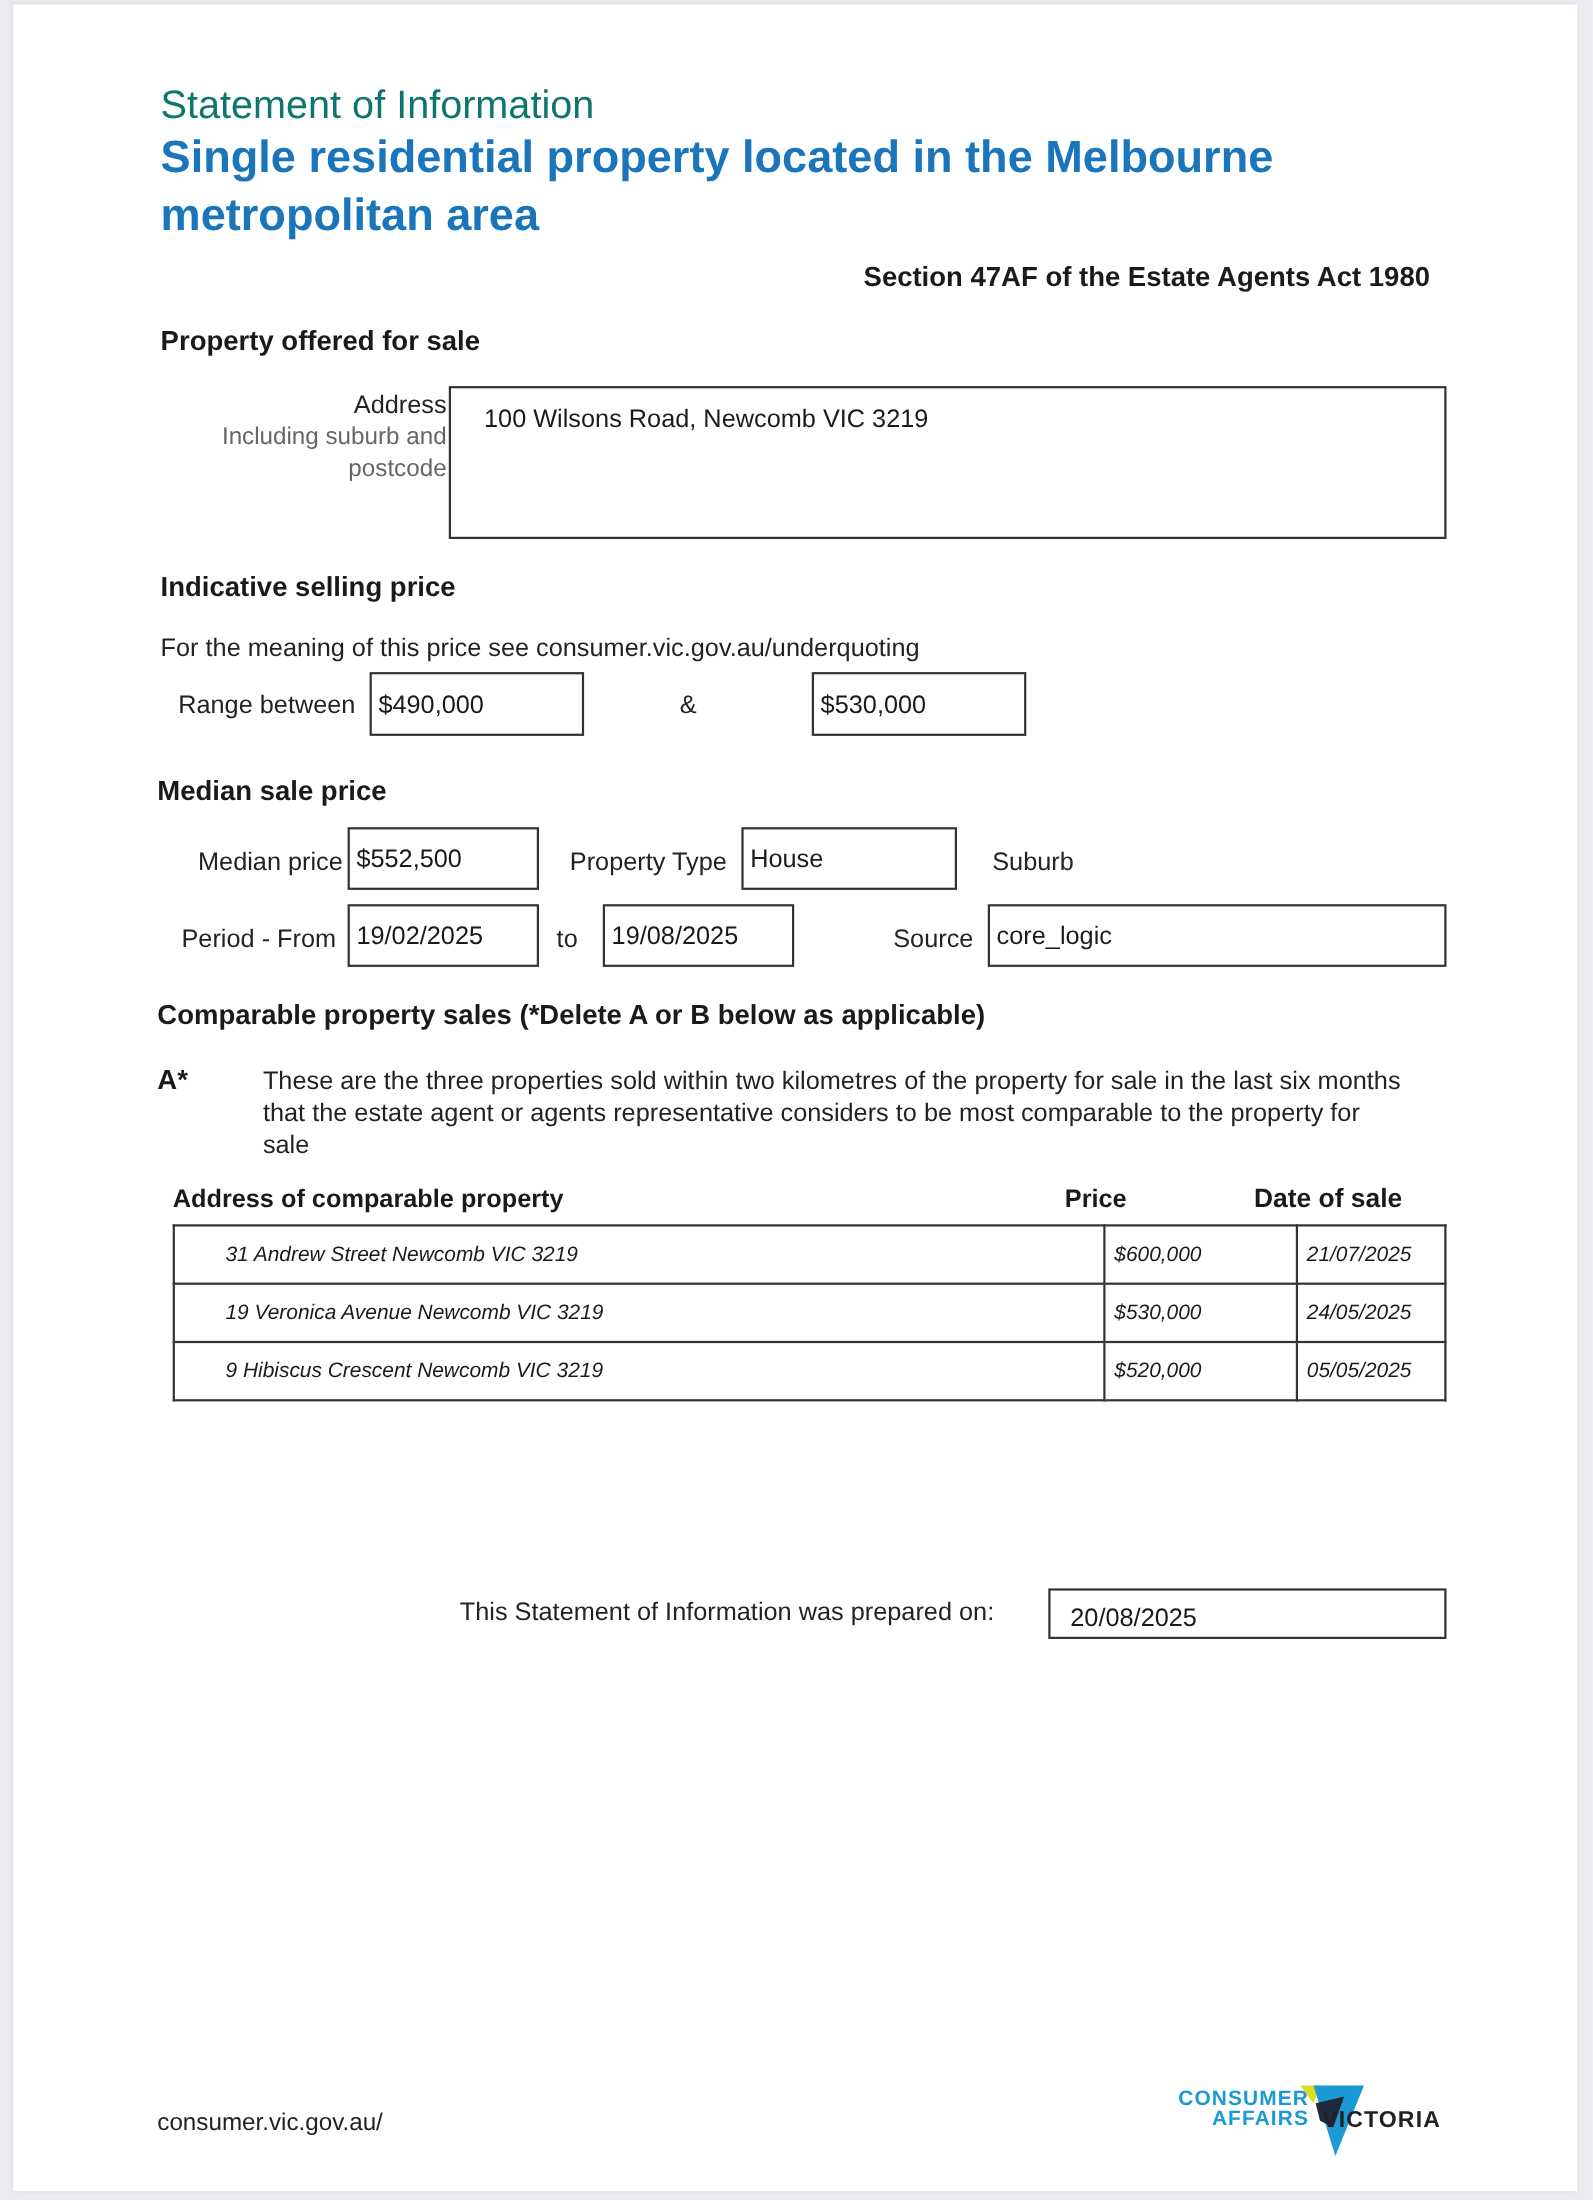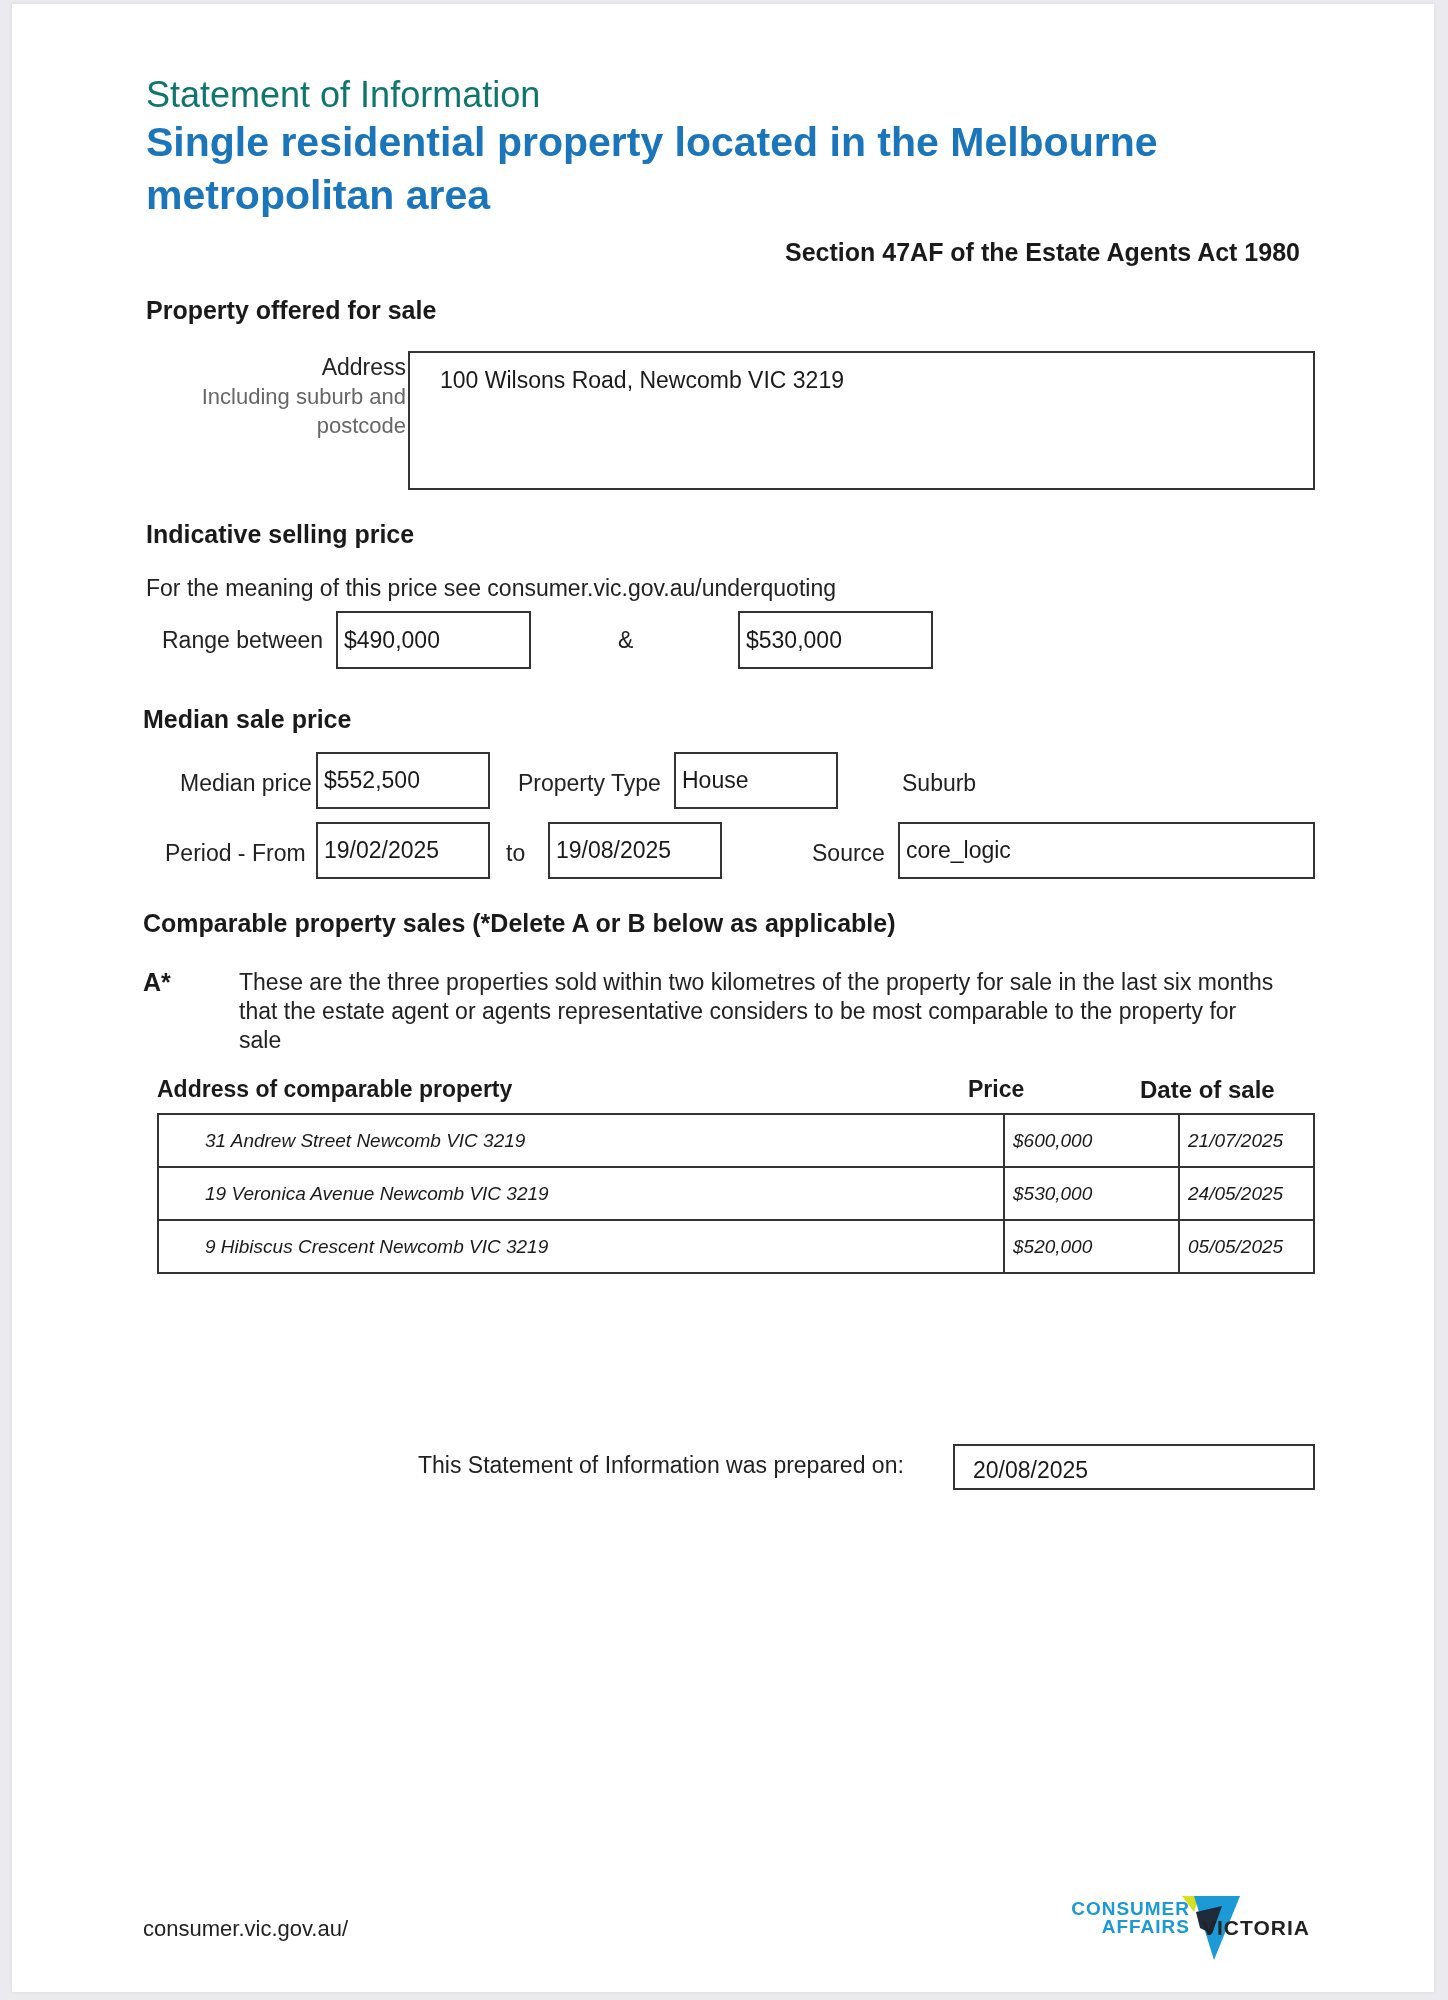--- a/index.html
+++ b/index.html
@@ -57,21 +57,21 @@
     <span>$530,000</span>
   </div>
 
   <div class="abs h2" style="left:131px;top:701px;">Median sale price</div>
 
   <div class="abs label" style="left:156px;top:766px;margin-left:12px;">Median price</div>
   <div class="abs box" style="left:304px;top:748px;width:174px;height:57px;">
     <span>$552,500</span>
   </div>
   <div class="abs label" style="left:506px;top:766px;">Property Type</div>
-  <div class="abs box" style="left:662px;top:748px;width:164px;height:57px;">
+  <div class="abs box" style="left:662px;top:748px;width:196px;height:57px;">
     <span>House</span>
   </div>
   <div class="abs label" style="left:890px;top:766px;">Suburb</div>
 
   <div class="abs label" style="left:153px;top:836px;">Period - From</div>
   <div class="abs box" style="left:304px;top:818px;width:174px;height:57px;">
     <span>19/02/2025</span>
   </div>
   <div class="abs label" style="left:494px;top:836px;">to</div>
   <div class="abs box" style="left:536px;top:818px;width:174px;height:57px;">

